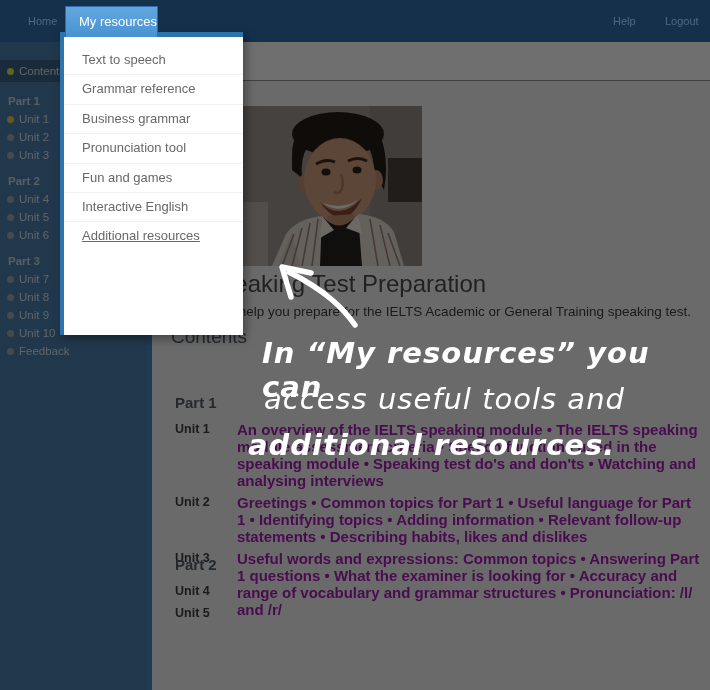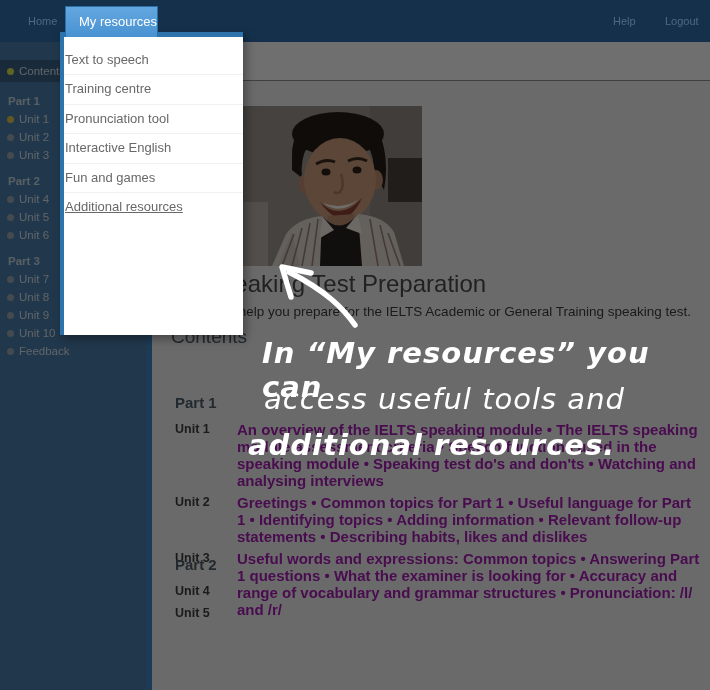--- a/index.html
+++ b/index.html
@@ -23,21 +23,21 @@
   }
   
   .dropdown{
     position:absolute;left:60px;top:32px;width:183px;height:303px;z-index:30;
     background:#fff;box-sizing:border-box;
     border-top:5px solid #2d74ad;border-left:4px solid #2d74ad;
     box-shadow:3px 4px 9px rgba(0,0,0,0.35);
   }
   .dropdown ul{list-style:none;margin:0;padding:9px 0 0 0;}
   .dropdown li{
-    height:28.4px;line-height:28.4px;padding-left:1px;
+    height:28.4px;line-height:28.4px;padding-left:18px;
     font-size:13px;color:#686868;border-bottom:1px solid #f1f1f1;cursor:pointer;
   }
   .dropdown li:last-child{border-bottom:none;text-decoration:underline;}
   
   .sidebar{position:absolute;left:0;top:42px;width:147px;height:648px;background:#4a7ca8;z-index:1;box-sizing:border-box;padding-top:18px;}
   .side-row{position:relative;height:18px;line-height:18px;font-size:11.5px;color:#d3dee7;cursor:pointer;}
   .side-row .dot{position:absolute;left:7px;top:6px;width:7px;height:7px;border-radius:50%;background:#97a4ae;}
   .side-row .lbl{position:absolute;left:19px;top:0;}
   .row-contents{height:22px;line-height:22px;background:rgba(0,0,0,0.22);}
   .row-contents .dot{top:8px;background:#d6dd4e;}
@@ -218,24 +218,25 @@
 <div class="nav">
   <span class="nav-link nav-home">Home</span>
   <span class="nav-link nav-help">Help</span>
   <span class="nav-link nav-logout">Logout</span>
 </div>
 <div class="tab">My resources</div>
 
 <div class="dropdown">
   <ul>
     <li>Text to speech</li>
-    <li>Training centre</li>
+    <li>Grammar reference</li>
+    <li>Business grammar</li>
     <li>Pronunciation tool</li>
+    <li>Fun and games</li>
     <li>Interactive English</li>
-    <li>Fun and games</li>
     <li>Additional resources</li>
   </ul>
 </div>
 
 <div class="tut-line tut-1">In “My resources” you can</div>
 <div class="tut-line tut-2">access useful tools and</div>
 <div class="tut-line tut-3">additional resources.</div>
 
 <svg class="arrow-svg" width="710" height="690" viewBox="0 0 710 690">
   <g stroke="#ffffff" stroke-width="5.5" fill="none" stroke-linecap="round" stroke-linejoin="round">

